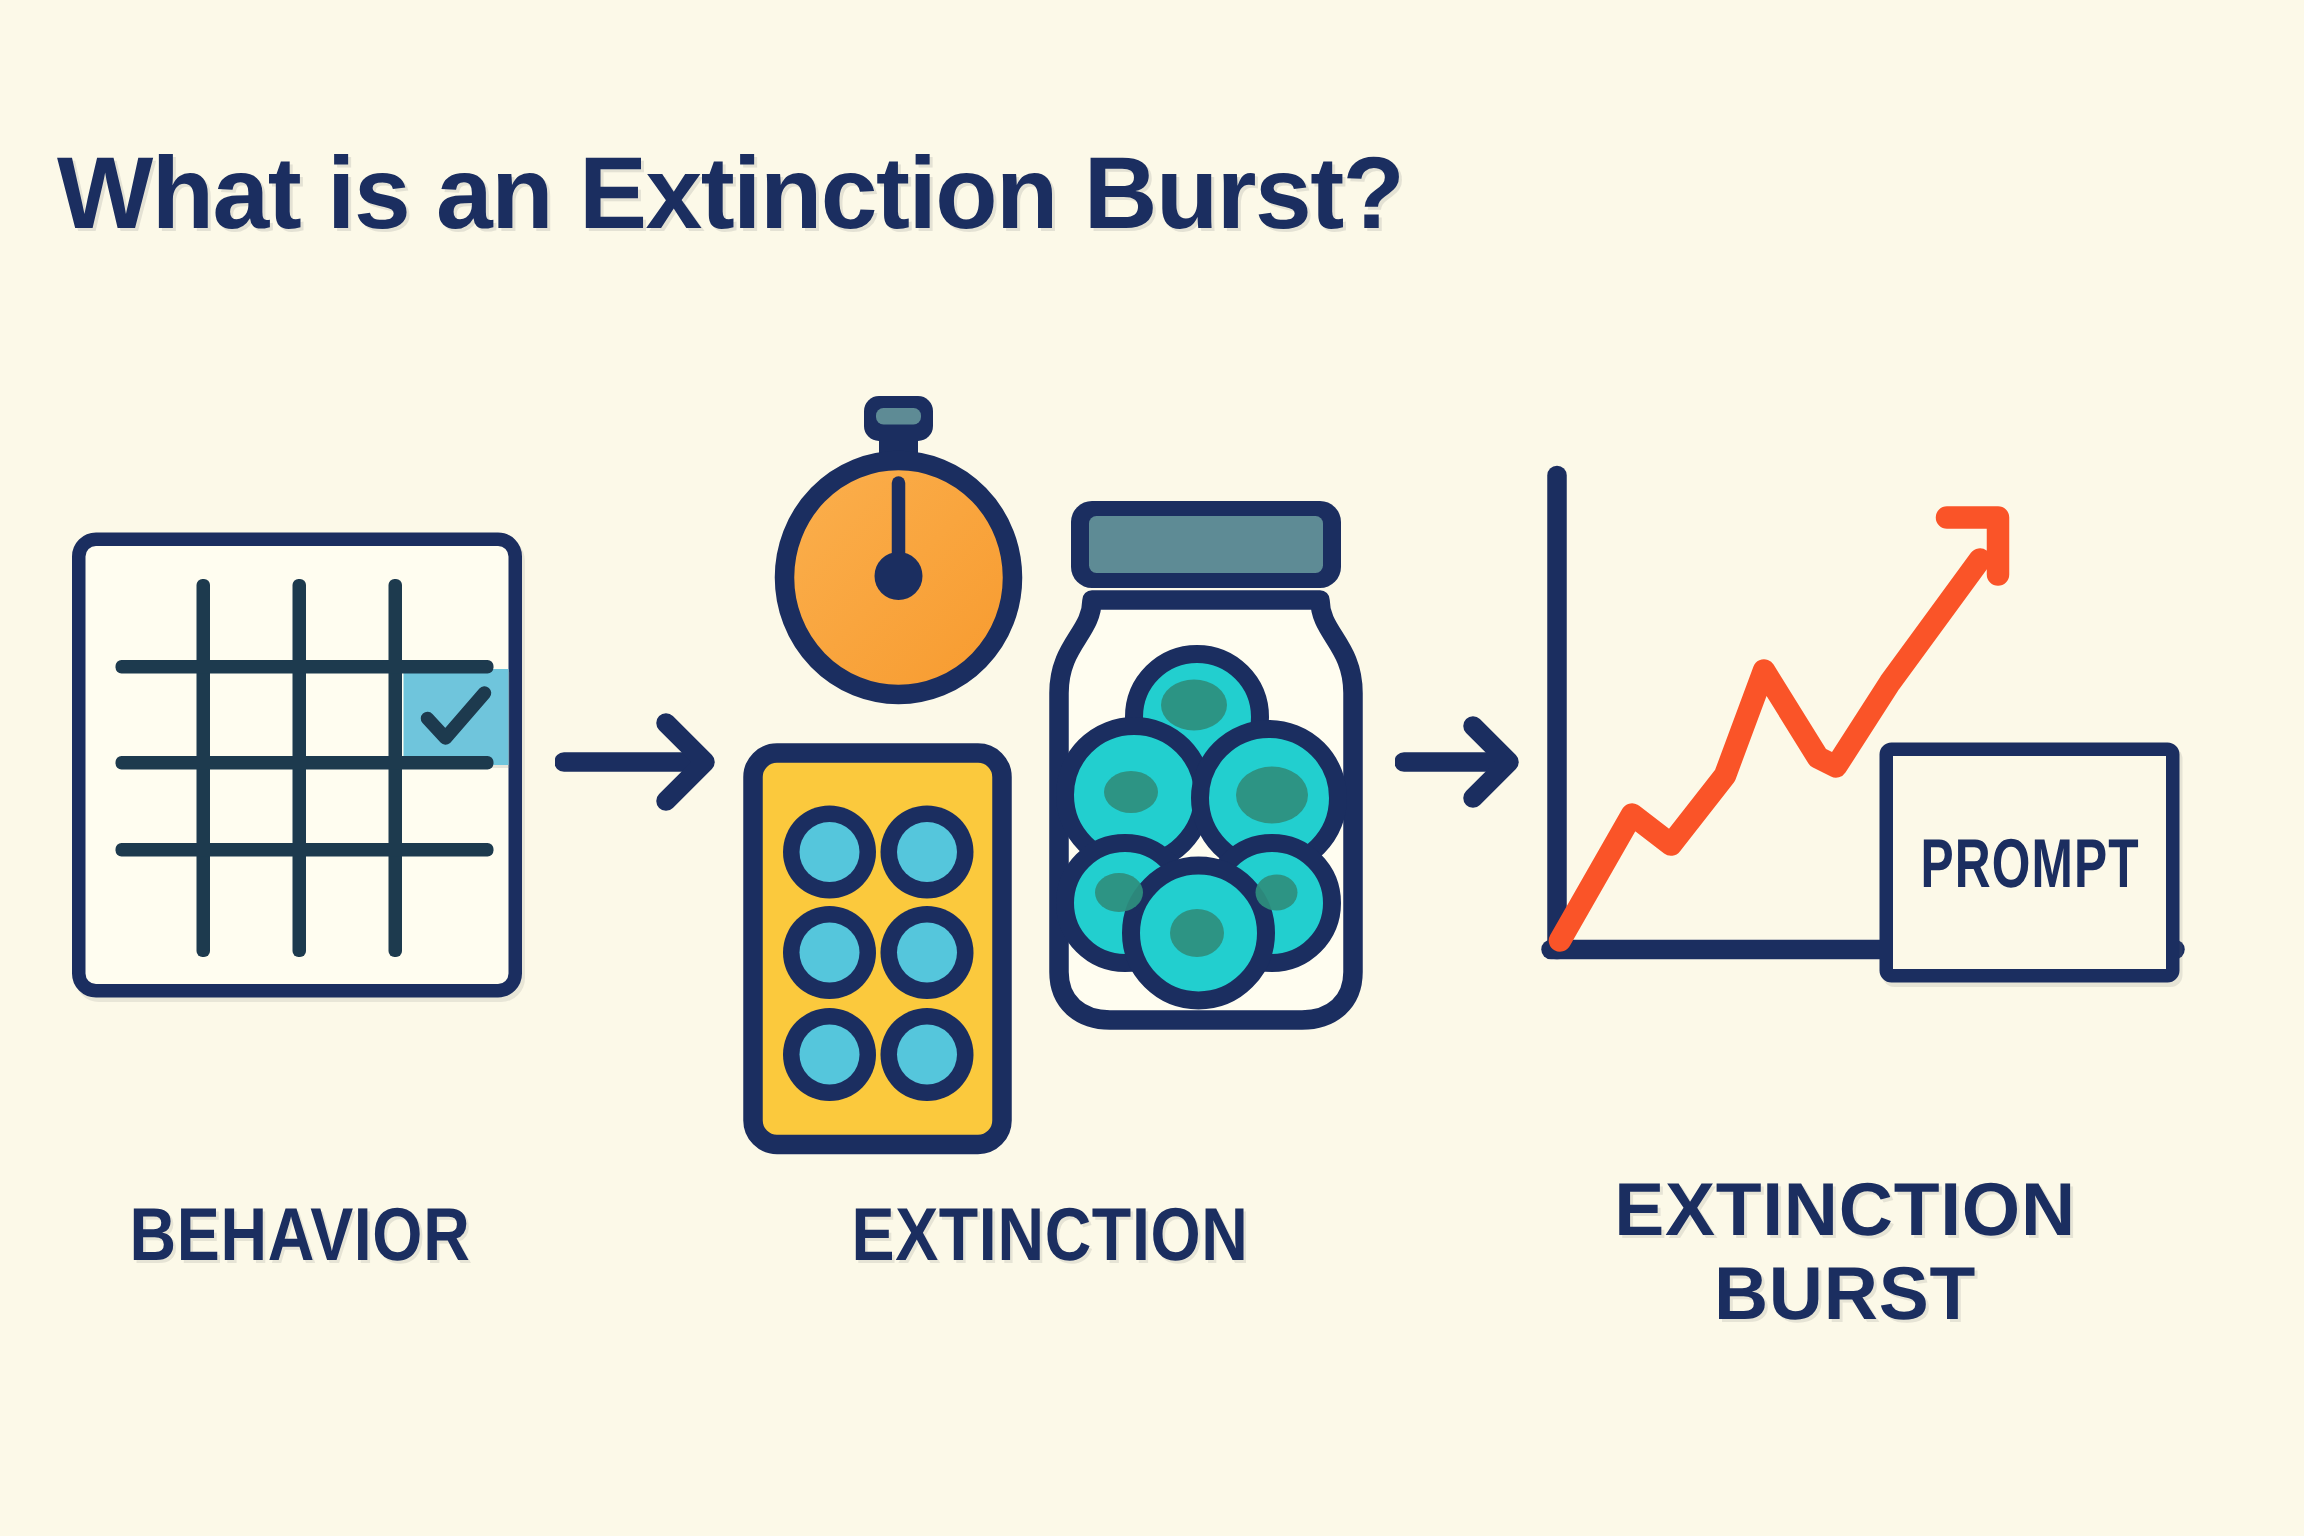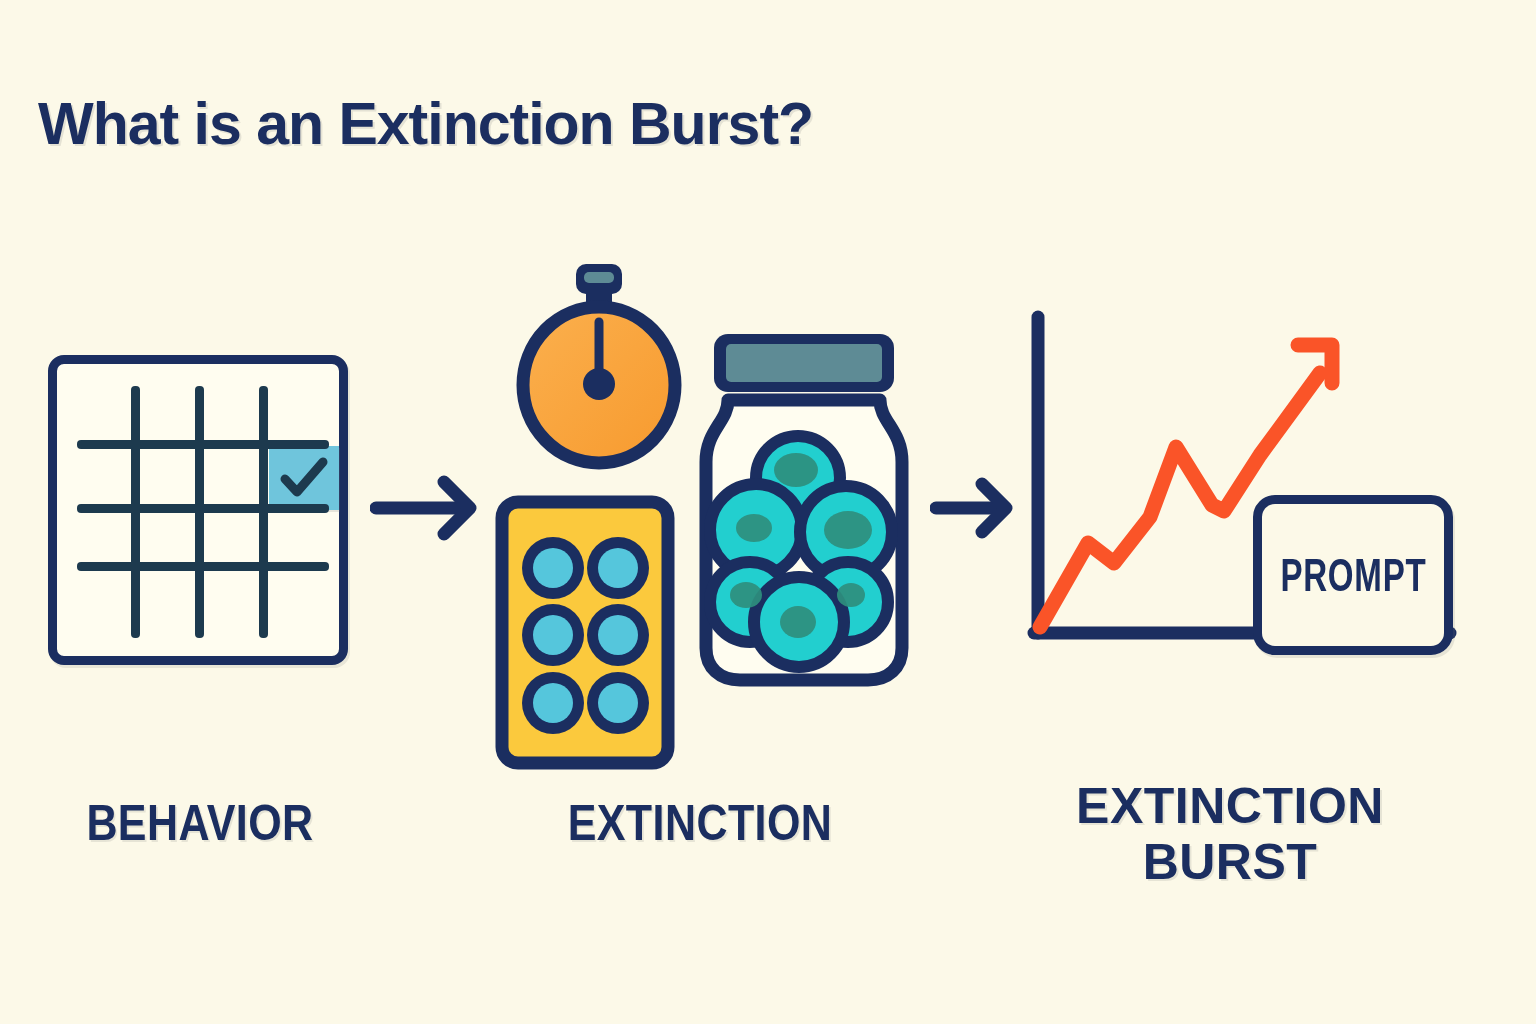--- a/index.html
+++ b/index.html
@@ -18,21 +18,21 @@
   }
 
   
   #page-title {
     position: absolute;
     left: 38px;
     top: 95px;
     width: 1400px;
     font-family: "Liberation Sans", sans-serif;
     font-weight: bold;
-    font-size: 59px;
+    font-size: 68px;
     line-height: 1.0;
     letter-spacing: -1px;
     color: #1b2e60;
     text-shadow: 2px 2px 0 rgba(120,120,120,0.18);
     white-space: nowrap;
   }
 
   
   .panel {
     position: absolute;
@@ -96,21 +96,21 @@
   
   #burst-panel { left: 1010px; top: 305px; width: 460px; height: 370px; }
   #burst-chart { position: absolute; left: 0; top: 0; }
   #prompt-box {
     position: absolute;
     left: 243px;
     top: 190px;
     width: 200px;
     height: 160px;
     border: 9px solid #1b2e60;
-    border-radius: 22px;
+    border-radius: 8px;
     background: #fcf9e8;
     box-sizing: border-box;
     box-shadow: 2px 3px 0 rgba(120,120,120,0.16);
     display: flex;
     align-items: center;
     justify-content: center;
   }
   #prompt-text {
     font-family: "Liberation Sans", sans-serif;
     font-weight: bold;

